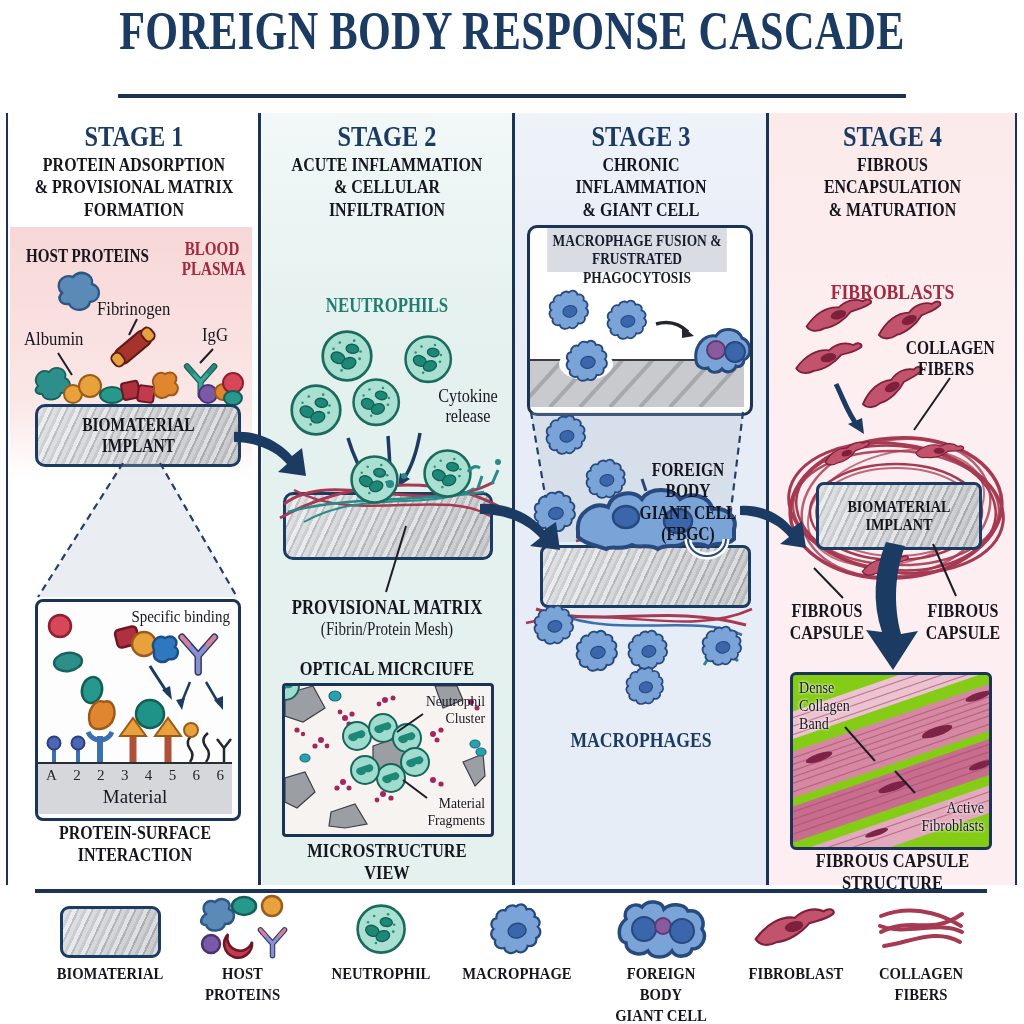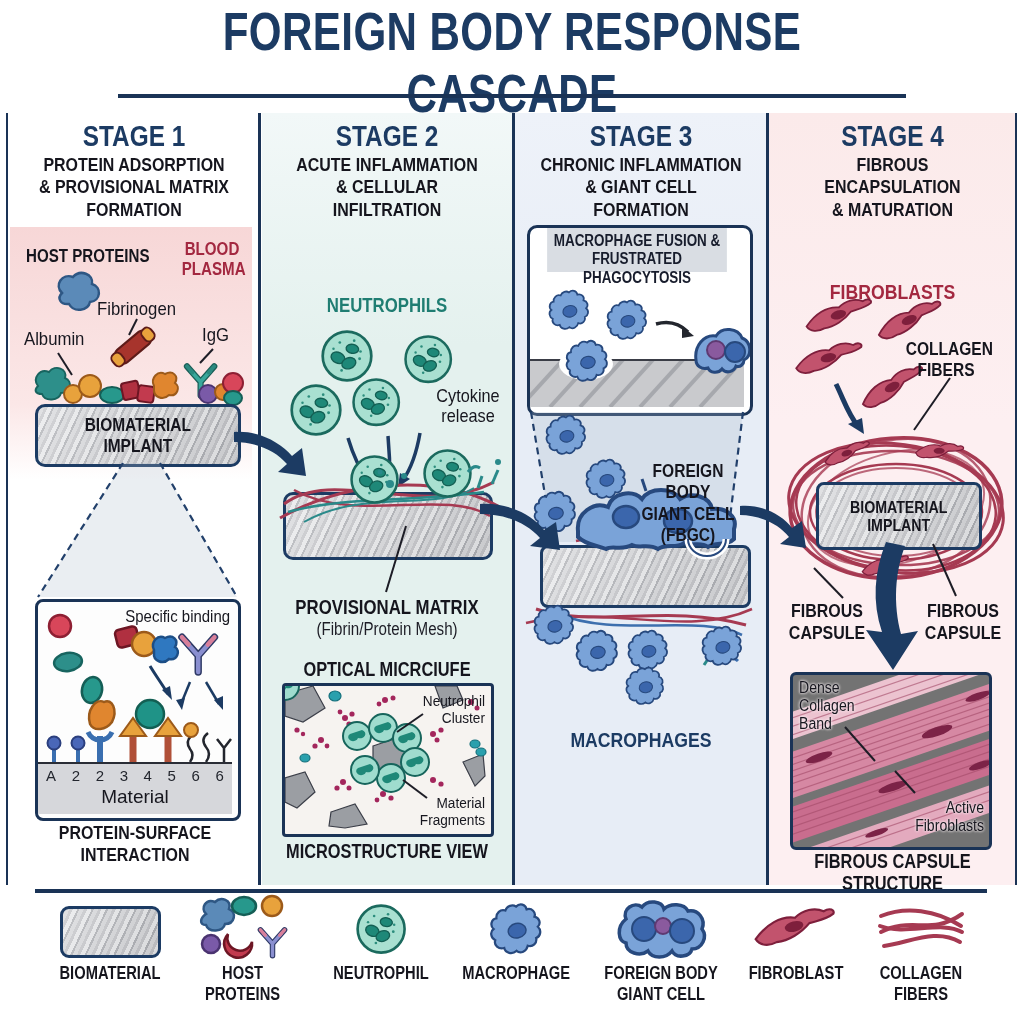--- a/index.html
+++ b/index.html
@@ -1,17 +1,17 @@
 <!DOCTYPE html>
 <html><head>
 <meta charset="utf-8">
 <style>
   html,body{margin:0;padding:0;background:#fff;}
   .canvas{position:relative;width:1024px;height:1024px;background:#ffffff;overflow:hidden;
-          font-family:Liberation Sans, sans-serif;color:#17171f;}
+          font-family:Liberation Serif, serif;color:#17171f;}
   .abs{position:absolute;}
   .c{text-align:center;}
   .r{text-align:right;}
   .b{font-weight:bold;}
   .pre{white-space:pre-line;}
   .cond{transform:scaleX(.84);transform-origin:50% 0;}
   .condl{transform:scaleX(.88);transform-origin:0 0;}
   .navy{color:#1c3b63;}
   .crimson{color:#a32840;}
   .tealc{color:#1f7d72;}
@@ -407,21 +407,21 @@
     </svg>
   <svg class="abs" style="left:925px;top:538px;" width="40" height="62" viewBox="0 0 40 62">
       <line x1="31" y1="58" x2="8" y2="6" class="leader"></line>
     </svg>
 
   <div class="abs c b pre cond" style="left:772px;top:600px;width:110px;font-size:19px;line-height:1.15;color:#15151d;">FIBROUS
 CAPSULE</div>
   <div class="abs c b pre cond" style="left:910px;top:600px;width:106px;font-size:19px;line-height:1.15;color:#15151d;">FIBROUS
 CAPSULE</div>
 
-  <div class="abs" style="left:790px;top:672px;width:196px;height:172px;background:#737373;border:3px solid #1a3356;border-radius:6px;overflow:hidden;">
+  <div class="abs" style="left:790px;top:672px;width:196px;height:172px;background:#84cc16;border:3px solid #1a3356;border-radius:6px;overflow:hidden;">
     <svg width="190" height="166" viewBox="0 0 190 166">
       <g transform="rotate(-19 95 83)">
         <rect x="-60" y="8" width="320" height="26" fill="#ecc3d0"></rect>
         <rect x="-60" y="46" width="320" height="44" fill="#d688a3"></rect>
         <rect x="-60" y="98" width="320" height="34" fill="#c96d8e"></rect>
         <rect x="-60" y="142" width="320" height="26" fill="#e3aabe"></rect>
         <g stroke="#a34a68" stroke-width="1.2" opacity=".6">
           <line x1="-60" y1="52" x2="260" y2="52"></line>
             <line x1="-60" y1="58" x2="260" y2="58"></line>
             <line x1="-60" y1="64" x2="260" y2="64"></line>

